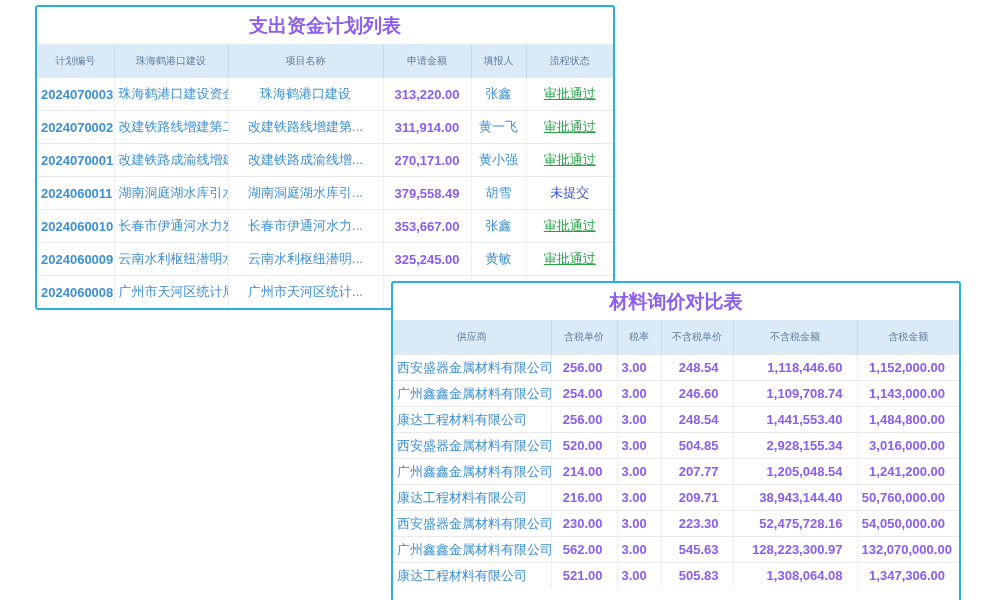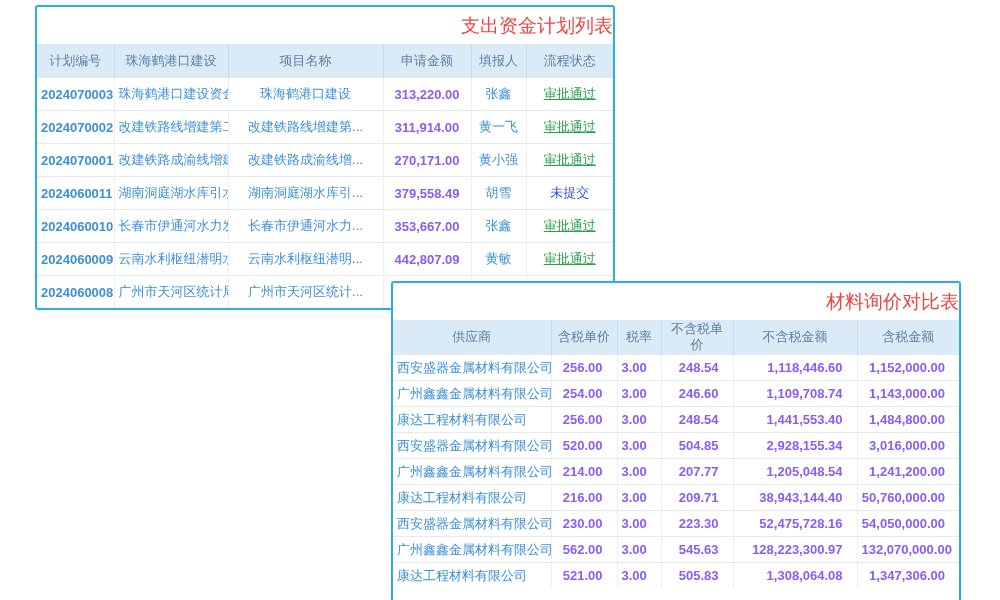--- a/index.html
+++ b/index.html
@@ -8,26 +8,26 @@
     font-family:"Liberation Sans","DejaVu Sans",sans-serif;
     overflow:hidden;
   }
   .panel{
     position:absolute;background:#ffffff;border:2px solid #2aafe3;
     border-radius:3px;box-sizing:border-box;
   }
   .panel1{left:35px;top:5px;width:580px;height:305px;}
   .panel2{left:391px;top:281px;width:570px;height:367px;}
   .panel-title{
-    height:37px;line-height:37px;text-align:right;
-    font-size:19px;font-weight:normal;color:#ef4444;
+    height:37px;line-height:37px;text-align:center;
+    font-size:19px;font-weight:bold;color:#8b5cf6;
   }
   table{border-collapse:collapse;width:100%;table-layout:fixed;}
   thead th{
-    background:#dbeaf7;color:#5d7fa0;font-weight:normal;font-size:13px;
+    background:#dbeaf7;color:#5d7fa0;font-weight:normal;font-size:10px;
     text-align:center;vertical-align:middle;padding:0 4px;
     border-right:1px solid #c7dbeb;line-height:16px;
   }
   .panel1 thead th{height:33px;}
   .panel2 thead th{height:34px;}
   thead th:last-child{border-right:none;}
   tbody td{
     font-size:13px;text-align:center;vertical-align:middle;color:#333333;
     border-top:1px solid #e9e9e9;border-right:1px solid #efefef;
     padding:0 4px;white-space:nowrap;overflow:hidden;
@@ -105,21 +105,21 @@
           <td class="link">长春市伊通河水力发...</td>
           <td class="link">长春市伊通河水力...</td>
           <td class="num dark">353,667.00</td>
           <td class="link">张鑫</td>
           <td class="status-approved">审批通过</td>
         </tr>
         <tr>
           <td class="link num">2024060009</td>
           <td class="link">云南水利枢纽潜明水...</td>
           <td class="link">云南水利枢纽潜明...</td>
-          <td class="num dark">442,807.09</td>
+          <td class="num dark">325,245.00</td>
           <td class="link">黄敏</td>
           <td class="status-approved">审批通过</td>
         </tr>
         <tr>
           <td class="link num">2024060008</td>
           <td class="link">广州市天河区统计局...</td>
           <td class="link">广州市天河区统计...</td>
           <td class="num dark"></td>
           <td class="link"></td>
           <td class="status-hidden"></td>

